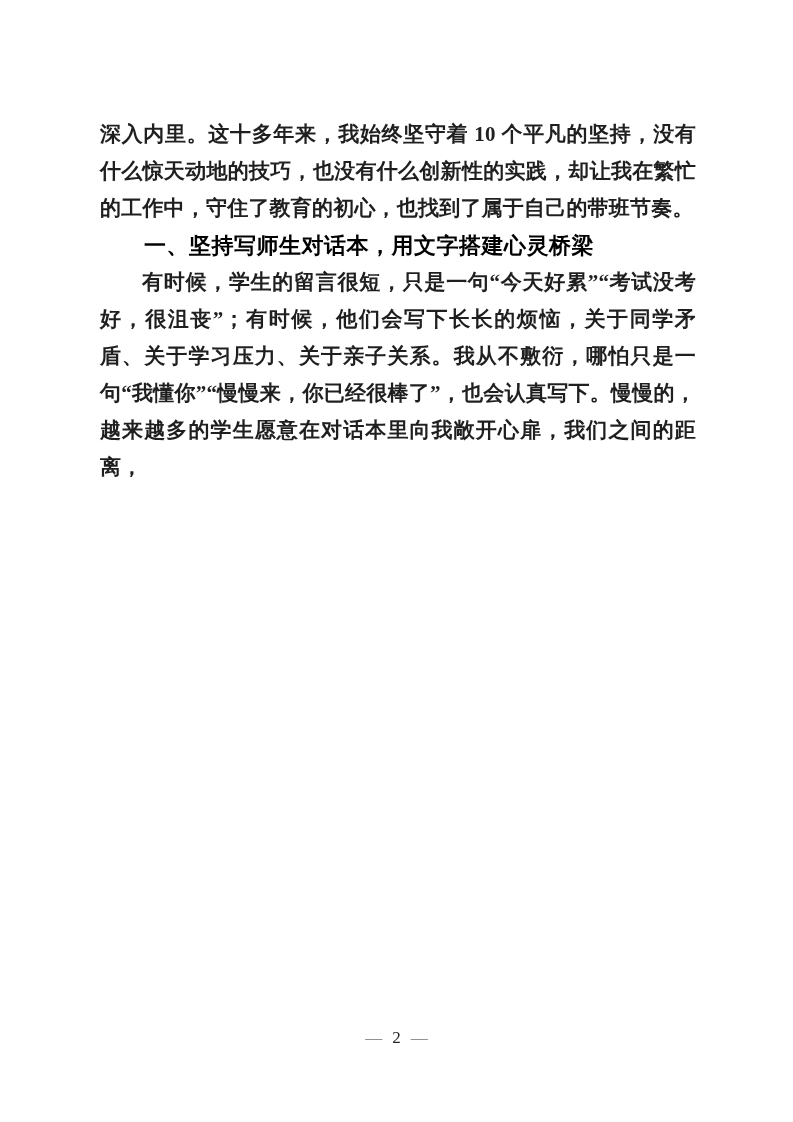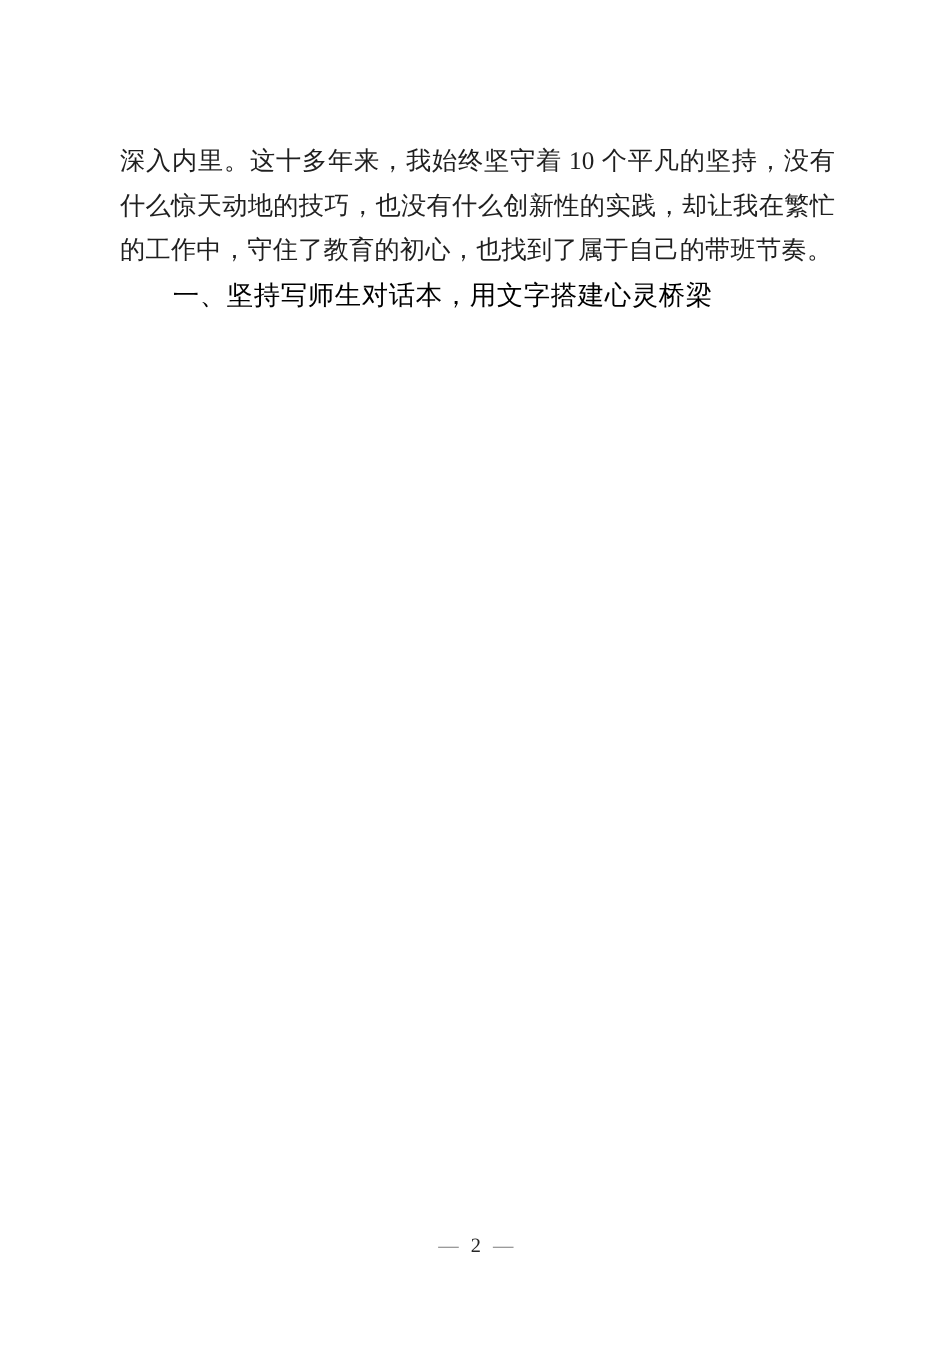--- a/index.html
+++ b/index.html
@@ -22,34 +22,34 @@
     width: 596px;
   }
   .para {
     margin: 0;
     font-size: 21px;
     line-height: 37px;
     color: #1f1f1f;
     text-align: justify;
     text-justify: inter-ideograph;
     font-family: "Liberation Serif", "DejaVu Serif", serif;
-    font-weight: 400;
+    font-weight: 700;
     letter-spacing: 0.2px;
   }
   .para.indent {
     text-indent: 2em;
   }
   .heading {
     margin: 0;
     font-size: 22px;
     line-height: 37px;
     color: #000000;
     text-indent: 2em;
     font-family: "Liberation Sans", "DejaVu Sans", sans-serif;
-    font-weight: 400;
+    font-weight: 700;
     letter-spacing: 0.5px;
   }
   .footer {
     position: absolute;
     left: 0;
     right: 0;
     top: 1026px;
     text-align: center;
     font-size: 17px;
     line-height: 24px;
@@ -64,18 +64,19 @@
     margin: 0 10px;
   }
 </style>
 </head>
 <body>
 
 <div class="page">
   <div class="content">
     <p class="para">深入内里。这十多年来，我始终坚守着 10 个平凡的坚持，没有什么惊天动地的技巧，也没有什么创新性的实践，却让我在繁忙的工作中，守住了教育的初心，也找到了属于自己的带班节奏。</p>
     <h2 class="heading">一、坚持写师生对话本，用文字搭建心灵桥梁</h2>
+    <p class="para indent">有时候，学生的留言很短，只是一句“今天好累”“考试没考好，很沮丧”；有时候，他们会写下长长的烦恼，关于同学矛盾、关于学习压力、关于亲子关系。我从不敷衍，哪怕只是一句“我懂你”“慢慢来，你已经很棒了”，也会认真写下。慢慢的，越来越多的学生愿意在对话本里向我敞开心扉，我们之间的距离，</p>
   </div>
 
   <div class="footer">
     <span class="dash">—</span><span class="num">2</span><span class="dash">—</span>
   </div>
 </div>
 
 </body></html>

